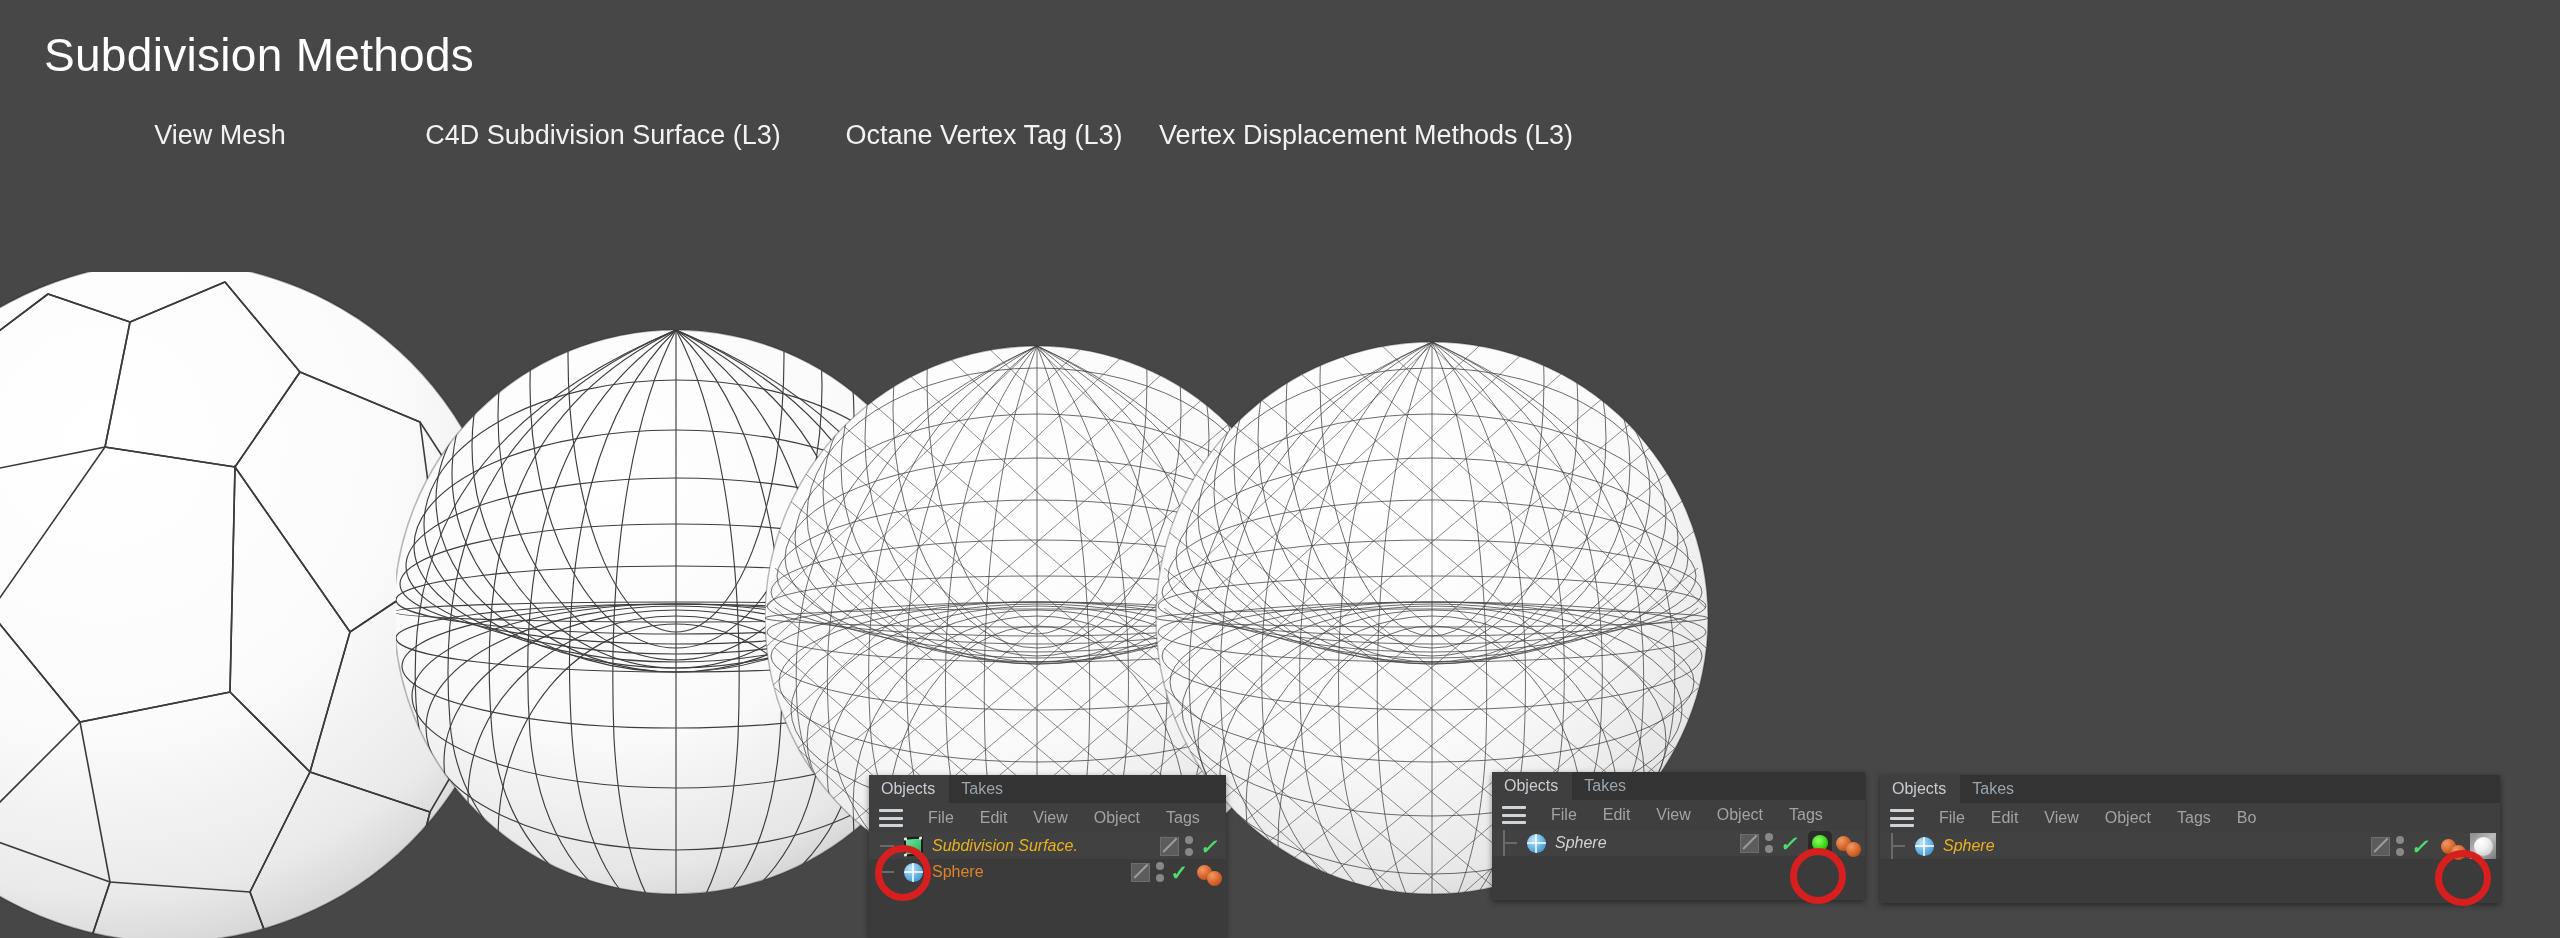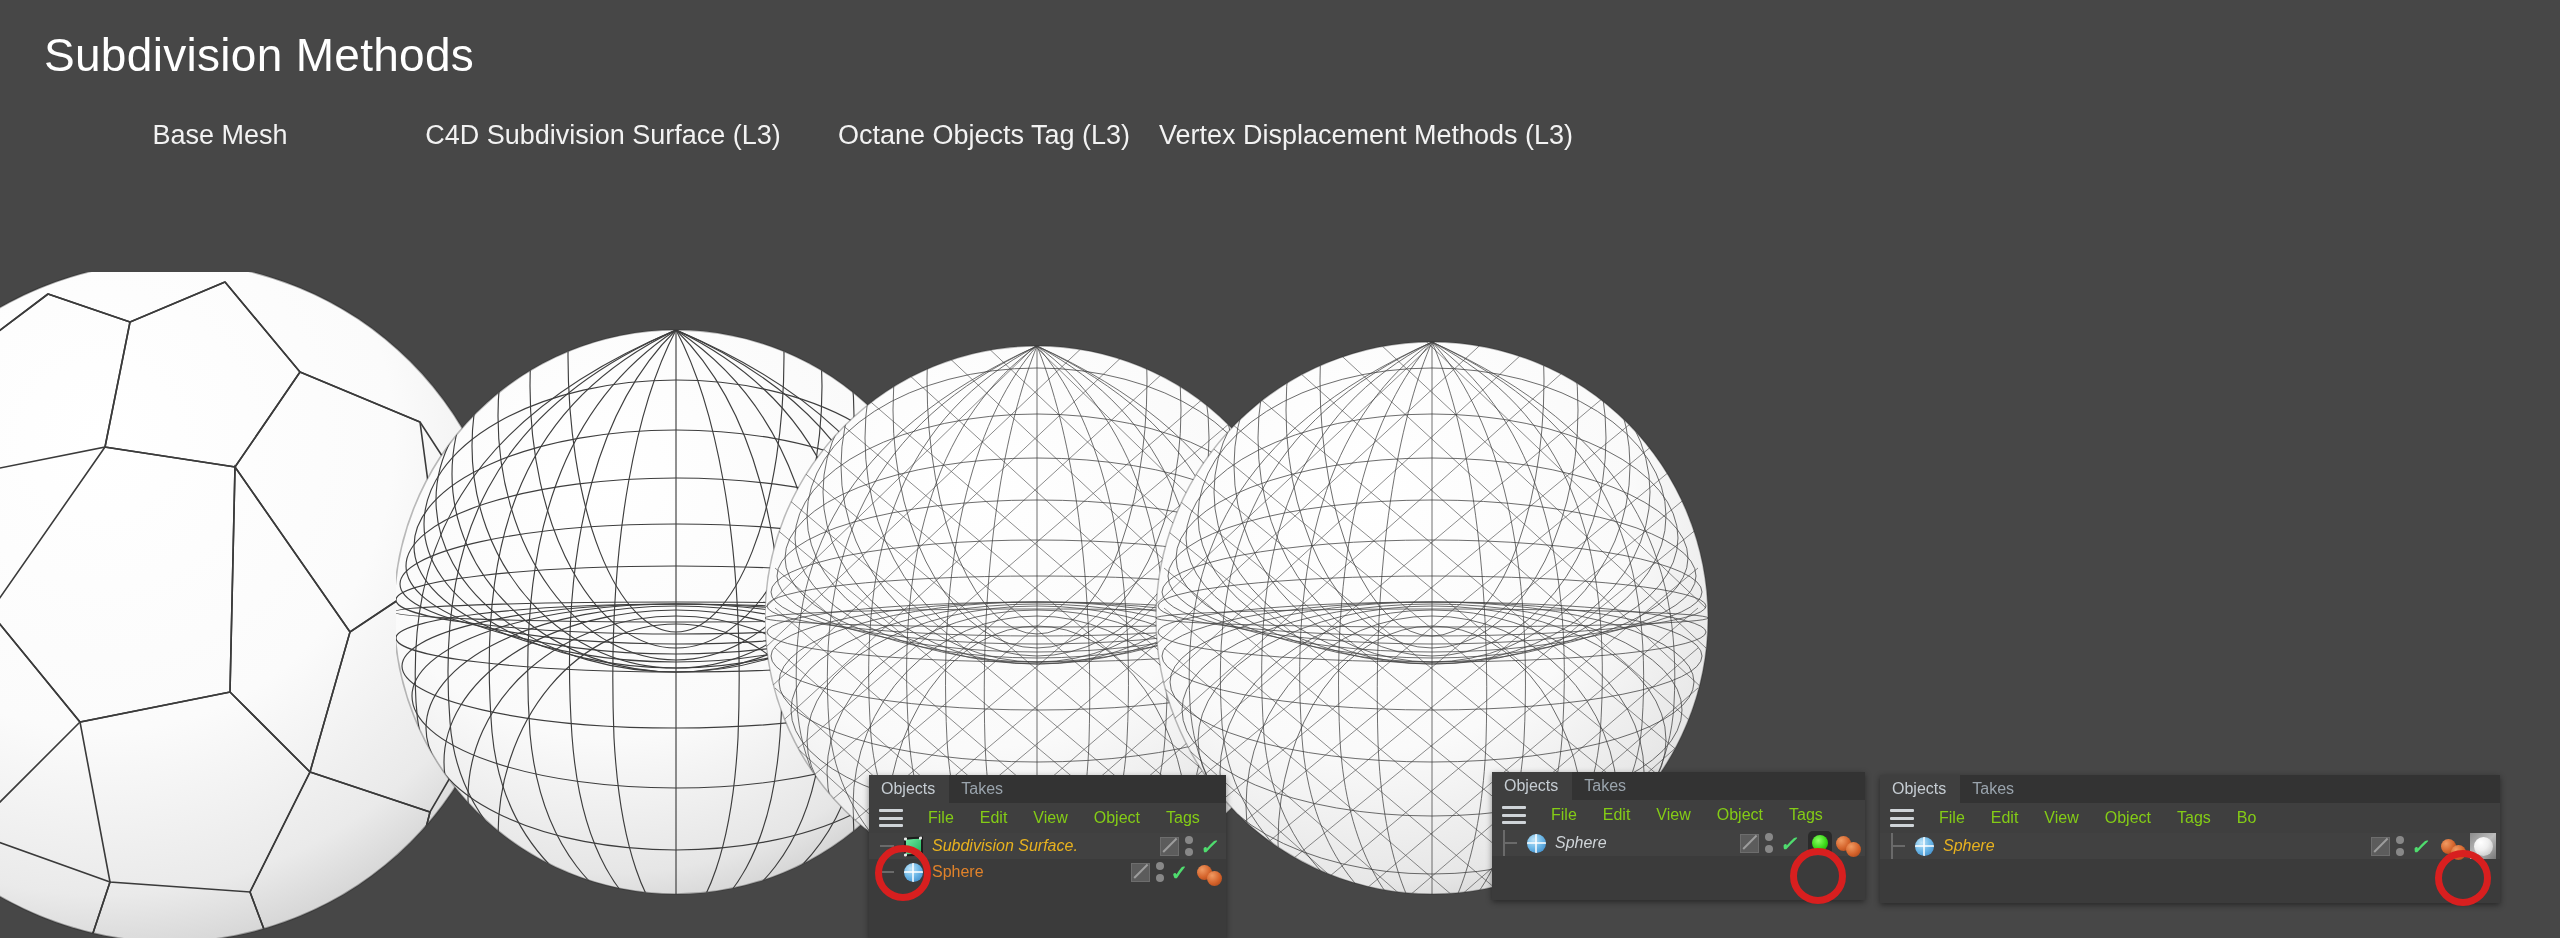--- a/index.html
+++ b/index.html
@@ -99,21 +99,21 @@
     flex: 0 0 auto;
   }
   .om-burger span {
     display: block;
     height: 3px;
     background: #cfd4d8;
     border-radius: 1px;
   }
   .om-menu-item {
     font-size: 16px;
-    color: #84cc16;
+    color: #a3a3a3;
     padding: 0 13px;
     white-space: nowrap;
   }
   .om-rows {
     background: #3b3b3b;
   }
   .om-row {
     display: flex;
     align-items: center;
     height: 26px;
@@ -292,23 +292,23 @@
     pointer-events: none;
   }
 </style>
 </head>
 <body style="background: rgb(71, 71, 71);">
 
 <div id="stage" style="background: rgb(71, 71, 71);">
 
   <div id="page-title">Subdivision Methods</div>
 
-  <div class="col-header" style="left:220px">Base Mesh</div>
+  <div class="col-header" style="left:220px">View Mesh</div>
   <div class="col-header" style="left:603px">C4D Subdivision Surface (L3)</div>
-  <div class="col-header" style="left:984px">Octane Objects Tag (L3)</div>
+  <div class="col-header" style="left:984px">Octane Vertex Tag (L3)</div>
   <div class="col-header" style="left:1366px">Vertex Displacement Methods (L3)</div>
 
   <div class="sphere-wrap" style="left:-120px; top:272px; width:680px; height:666px;">
     <svg class="sphere-svg" width="680" height="666" viewBox="0 0 680 666">
       <defs>
         <radialGradient id="gsh1" cx="40%" cy="26%" r="78%">
           <stop offset="0%" stop-color="#ffffff"></stop>
           <stop offset="55%" stop-color="#fbfbfb"></stop>
           <stop offset="86%" stop-color="#eaeaea"></stop>
           <stop offset="100%" stop-color="#d2d2d2"></stop>

